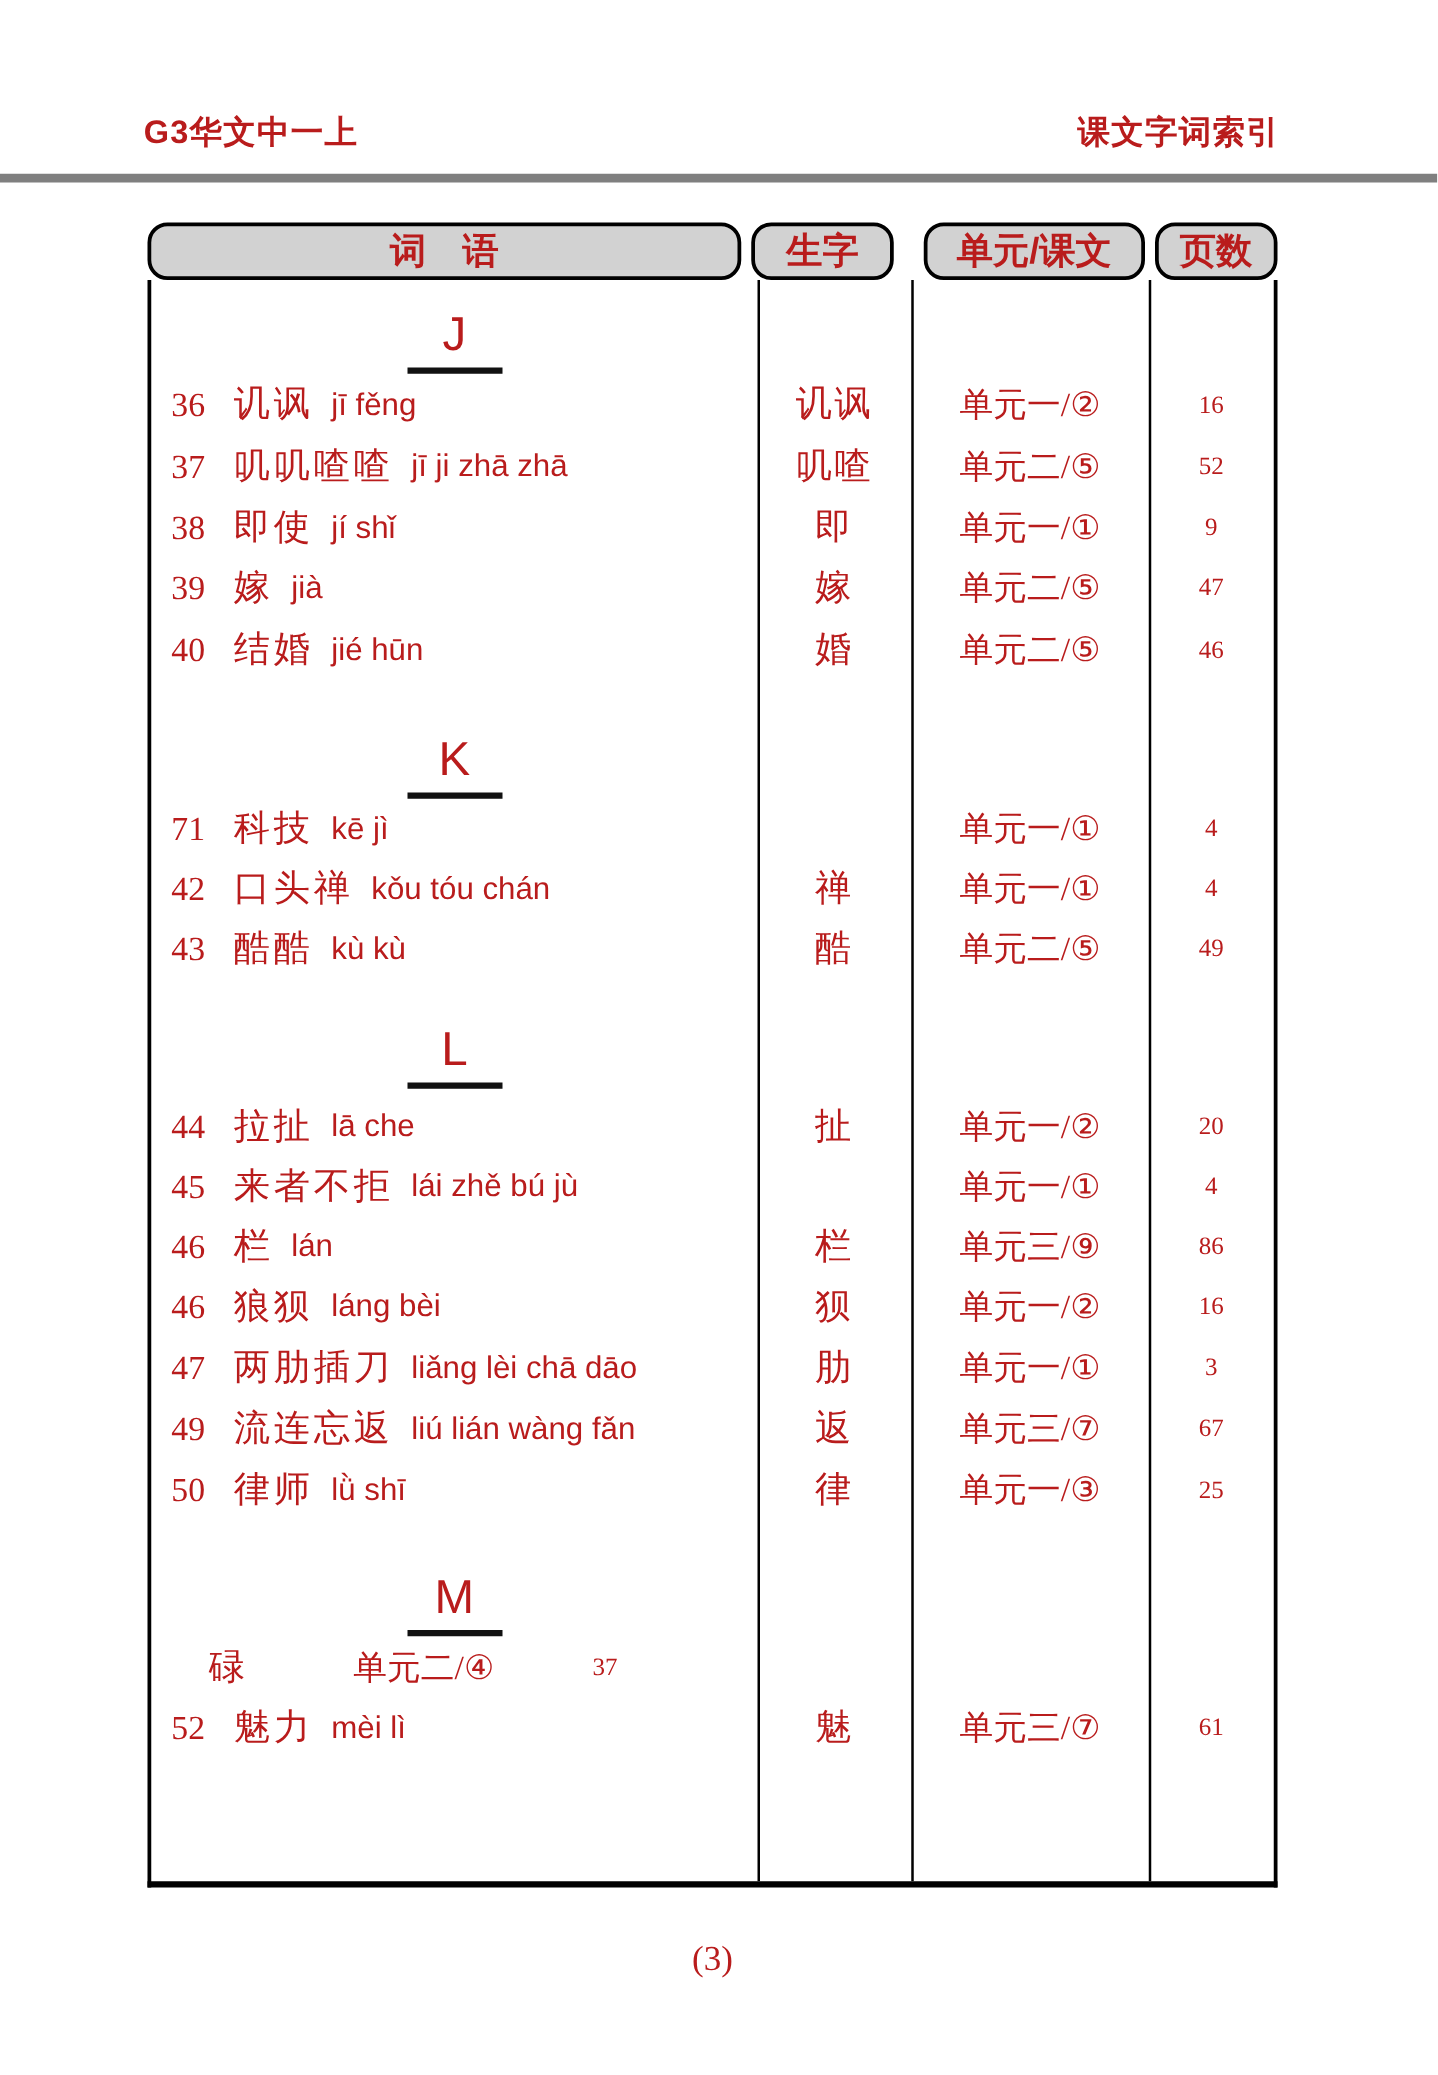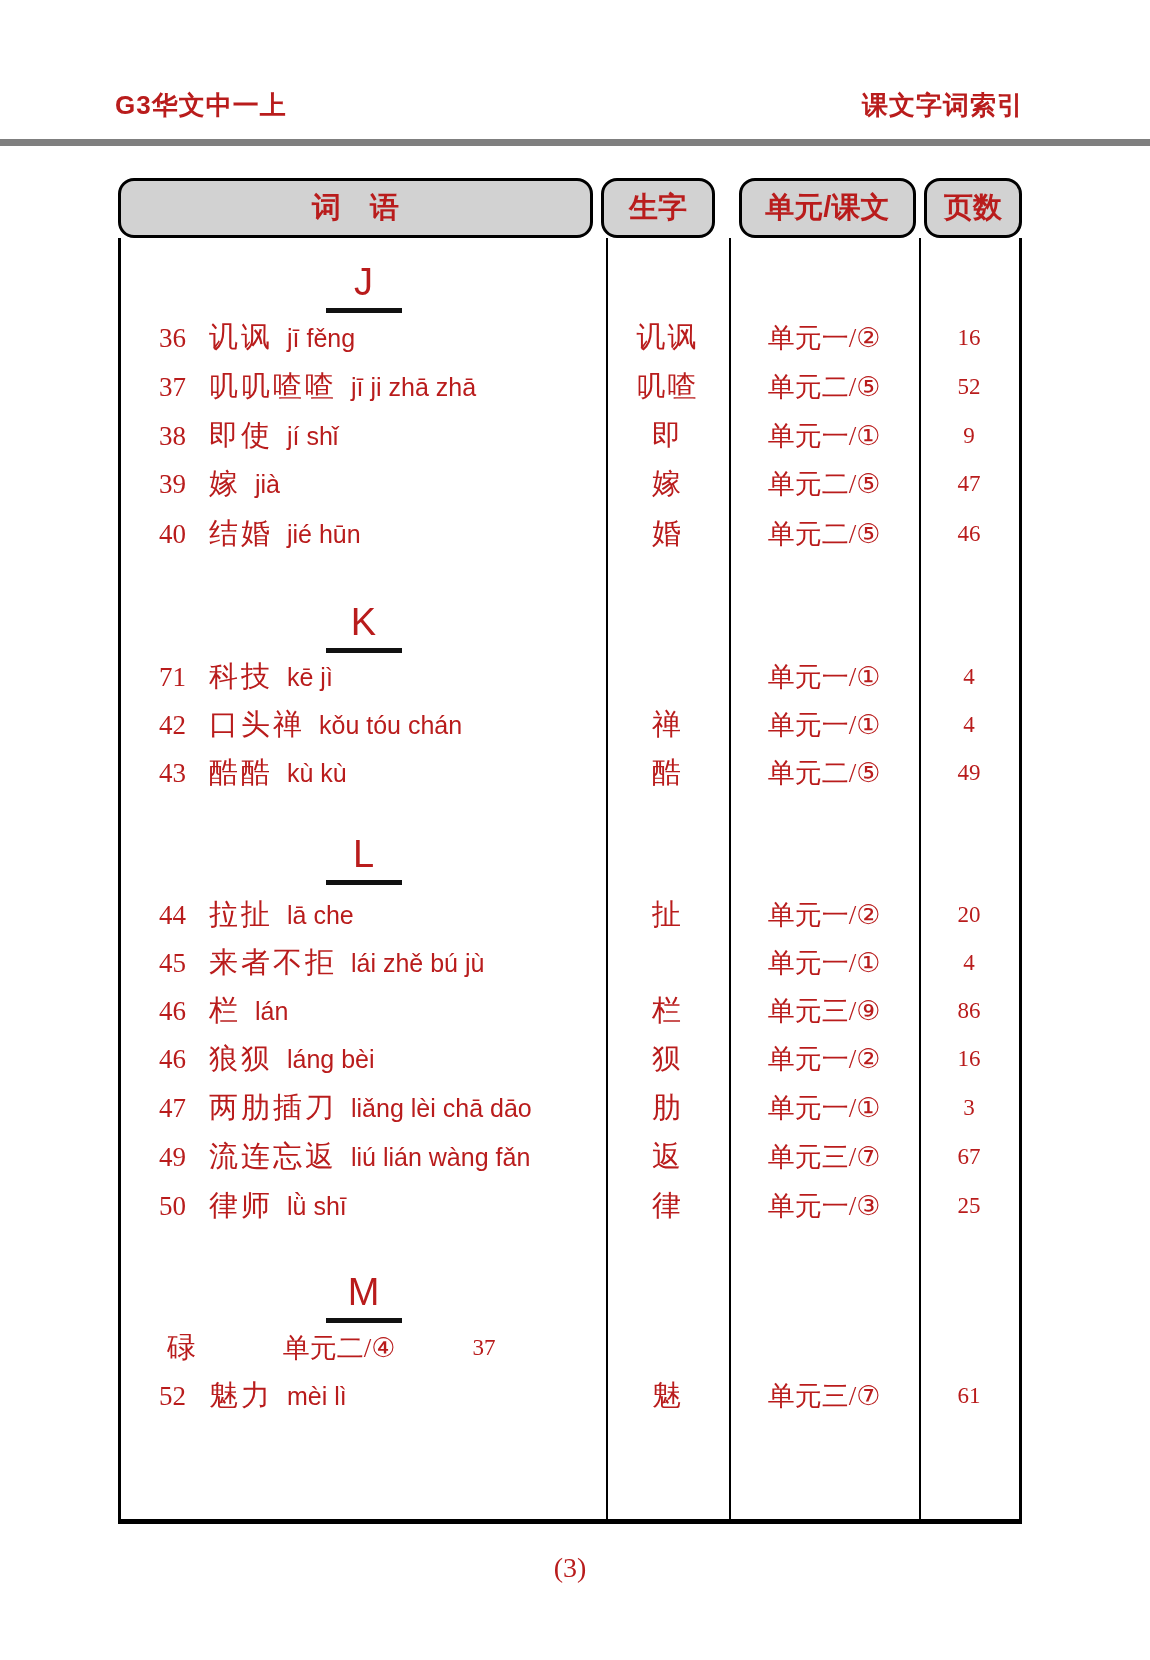--- a/index.html
+++ b/index.html
@@ -5,46 +5,46 @@
   html,body{margin:0;padding:0;background:#fff;}
   .page{position:relative;width:1150px;height:1660px;background:#ffffff;overflow:hidden;
         font-family:"Liberation Serif","DejaVu Serif",serif;color:#b91c1c;}
   .hdr-left{position:absolute;left:115px;top:88px;font-family:"Liberation Sans","DejaVu Sans",sans-serif;
         font-size:26px;font-weight:bold;letter-spacing:1px;}
   .hdr-right{position:absolute;right:126px;top:88px;font-family:"Liberation Sans","DejaVu Sans",sans-serif;
         font-size:26px;font-weight:bold;letter-spacing:1px;}
   .rule{position:absolute;left:0;right:0;top:139px;height:7px;background:#7f7f7f;}
 
   .tbl{position:absolute;left:118px;top:178px;width:904px;}
-  .thead{display:flex;height:60px;}
+  .thead{display:flex;height:46px;}
   .th{background:#d2d2d2;border:3px solid #000;border-radius:16px;box-sizing:border-box;
       display:flex;align-items:center;justify-content:center;
       font-family:"Liberation Sans","DejaVu Sans",sans-serif;font-weight:bold;font-size:29px;}
   .th1{width:484px;}
   .th2{width:116px;margin-left:8px;}
   .th3{width:180px;margin-left:24px;}
   .th4{width:100px;margin-left:8px;}
 
   .tbody{position:relative;height:1286px;box-sizing:border-box;background:#fff;
          border-left:3px solid #000;border-right:3px solid #000;border-bottom:5px solid #000;}
   .vline{position:absolute;top:0;bottom:0;width:2px;background:#000;}
   .v1{left:485px;}.v2{left:608px;}.v3{left:798px;}
 
   .section{position:absolute;left:0;width:485px;text-align:center;}
   .section .letter{font-family:"Liberation Sans","DejaVu Sans",sans-serif;font-size:38px;line-height:44px;}
   .section .uline{width:76px;height:5px;background:#111;margin:4px auto 0 auto;}
 
   .row{position:absolute;left:0;right:0;height:48px;display:flex;align-items:center;}
-  .c1{width:485px;box-sizing:border-box;padding-left:38px;display:flex;align-items:center;white-space:nowrap;overflow:hidden;}
+  .c1{width:485px;box-sizing:border-box;padding-left:16px;display:flex;align-items:center;white-space:nowrap;overflow:hidden;}
   .num{width:50px;font-size:27px;font-family:"Liberation Serif","DejaVu Serif",serif;}
   .word{font-size:29px;letter-spacing:3px;font-family:"Liberation Serif","DejaVu Serif",serif;}
   .pinyin{font-size:25px;margin-left:14px;font-family:"Liberation Sans","DejaVu Sans",sans-serif;}
   .c2{width:123px;text-align:center;font-size:29px;letter-spacing:2px;}
   .c3{width:190px;text-align:center;font-size:27px;font-family:"Liberation Serif","DejaVu Sans",serif;}
-  .c4{width:100px;text-align:center;font-size:23px;}
+  .c4{width:100px;text-align:center;font-size:20px;}
 
   .footer{position:absolute;left:118px;width:904px;top:1552px;text-align:center;font-size:28px;}
 </style>
 </head>
 <body>
 
 <div class="page">
 
   <div class="hdr-left">G3华文中一上</div>
   <div class="hdr-right">课文字词索引</div>

